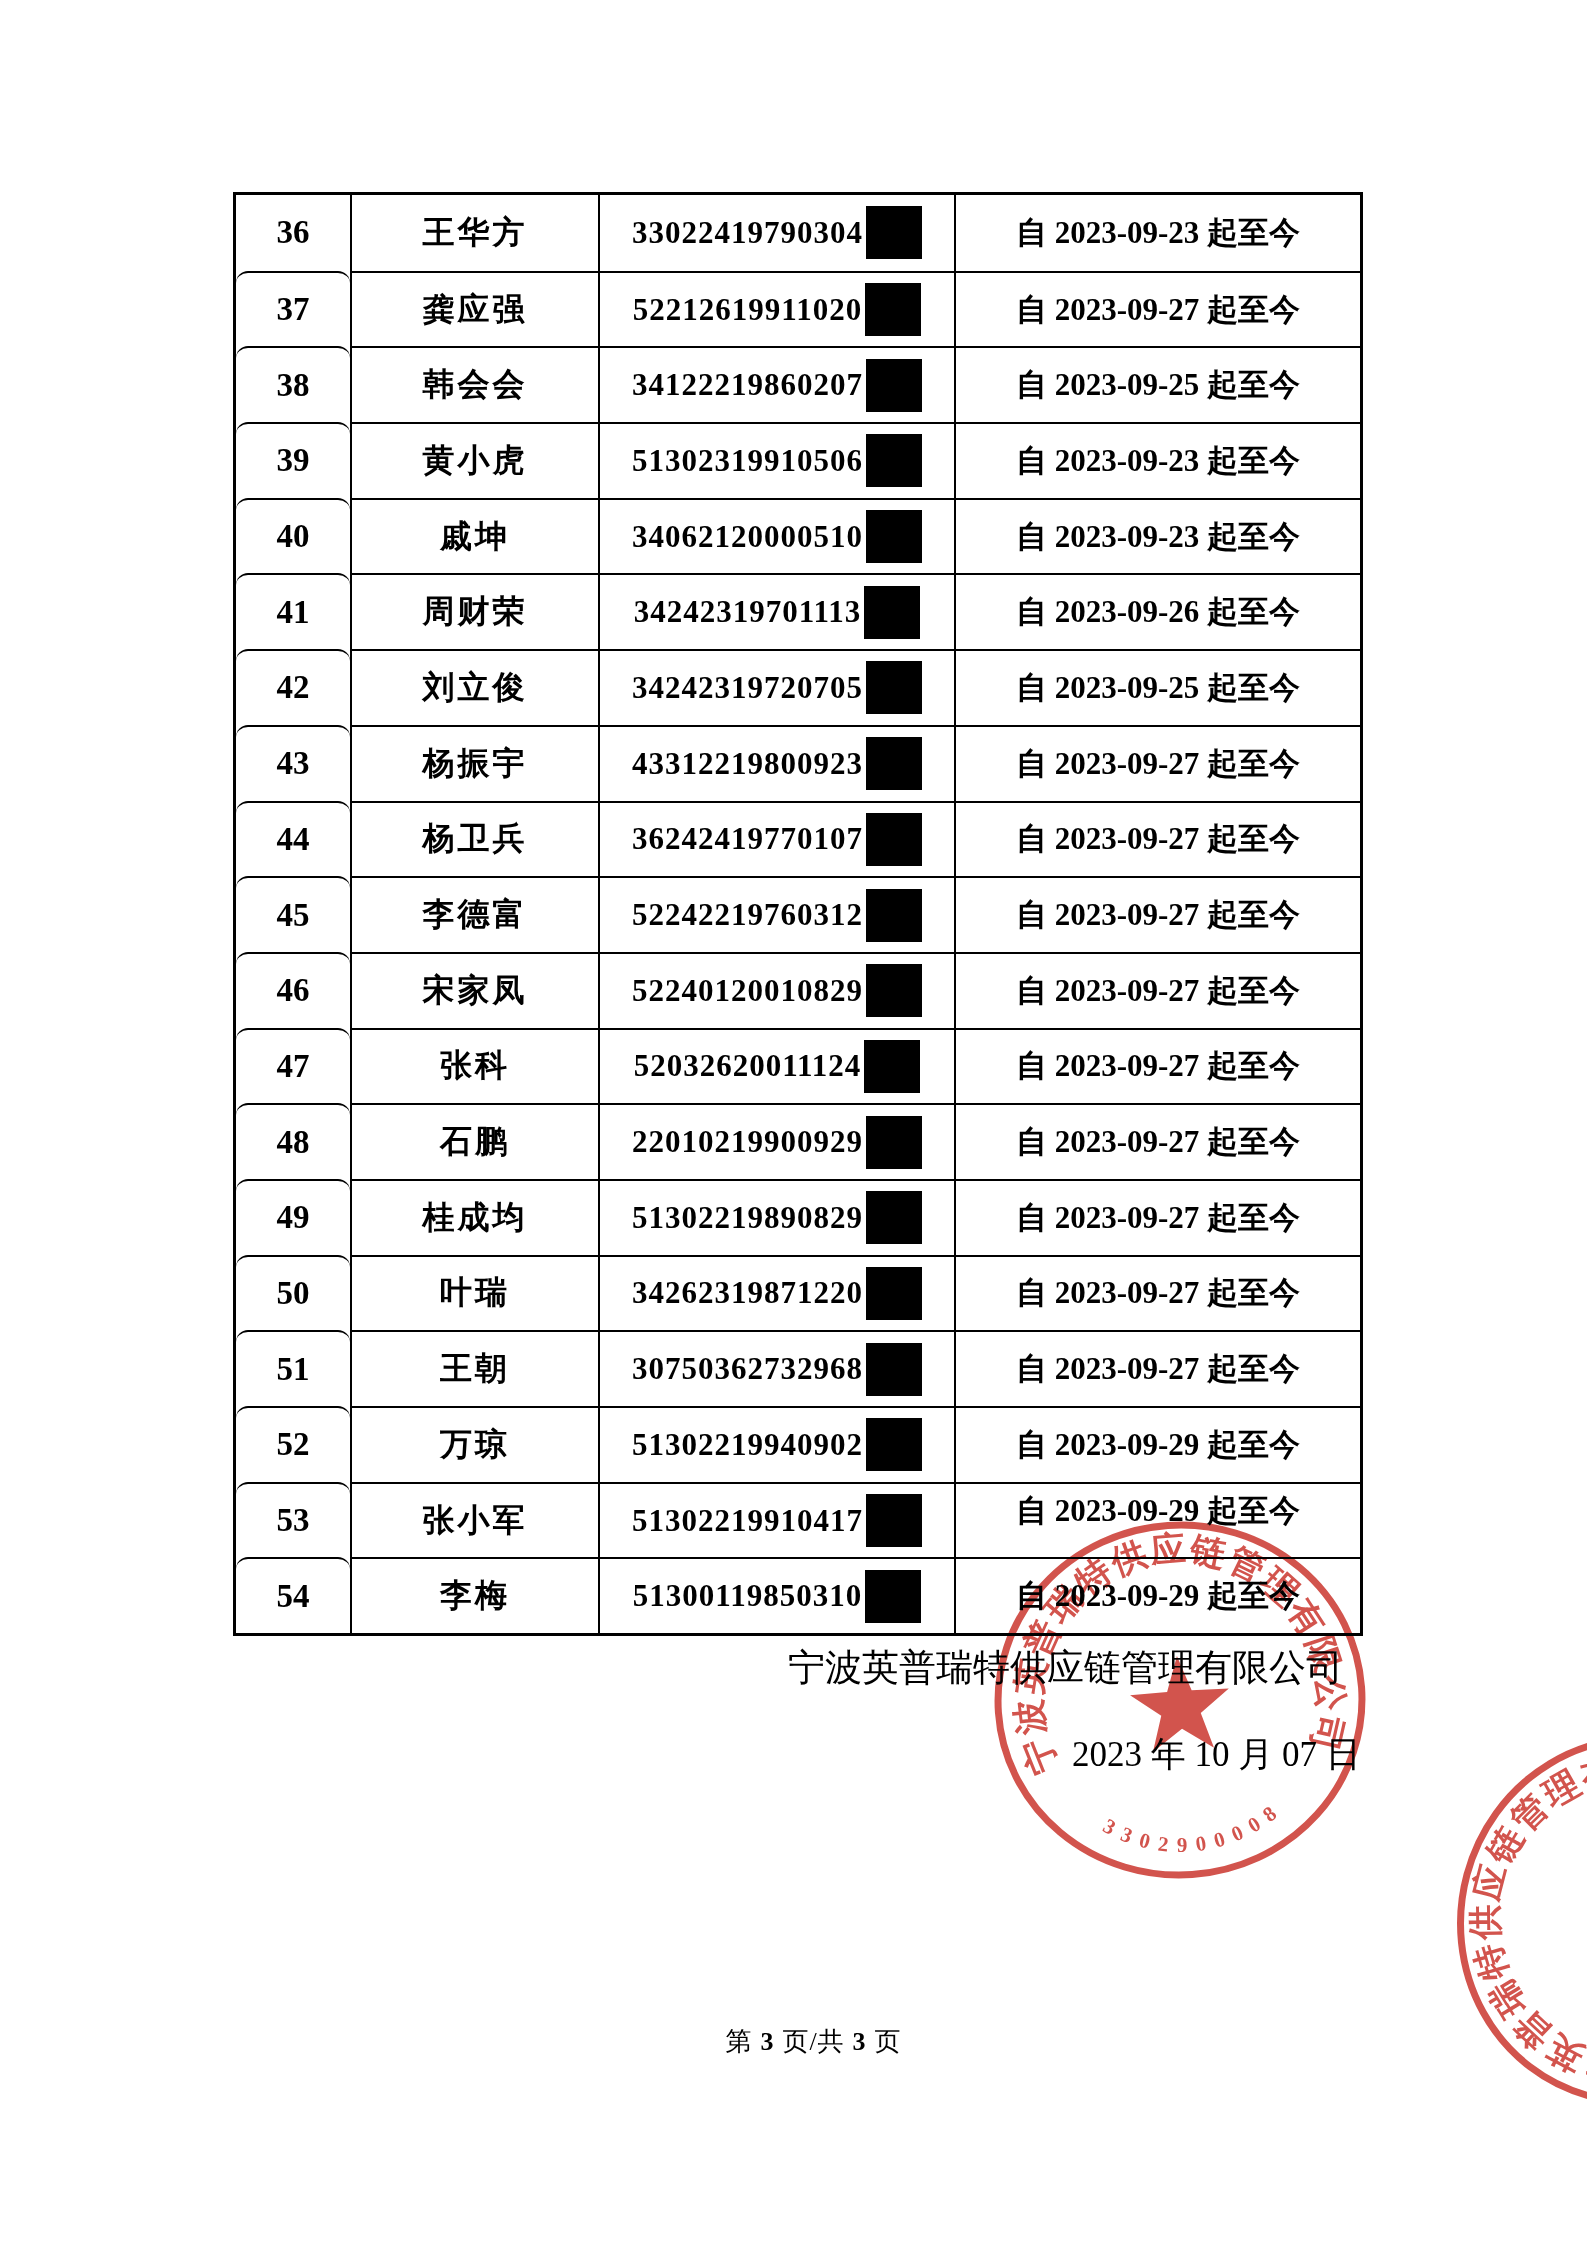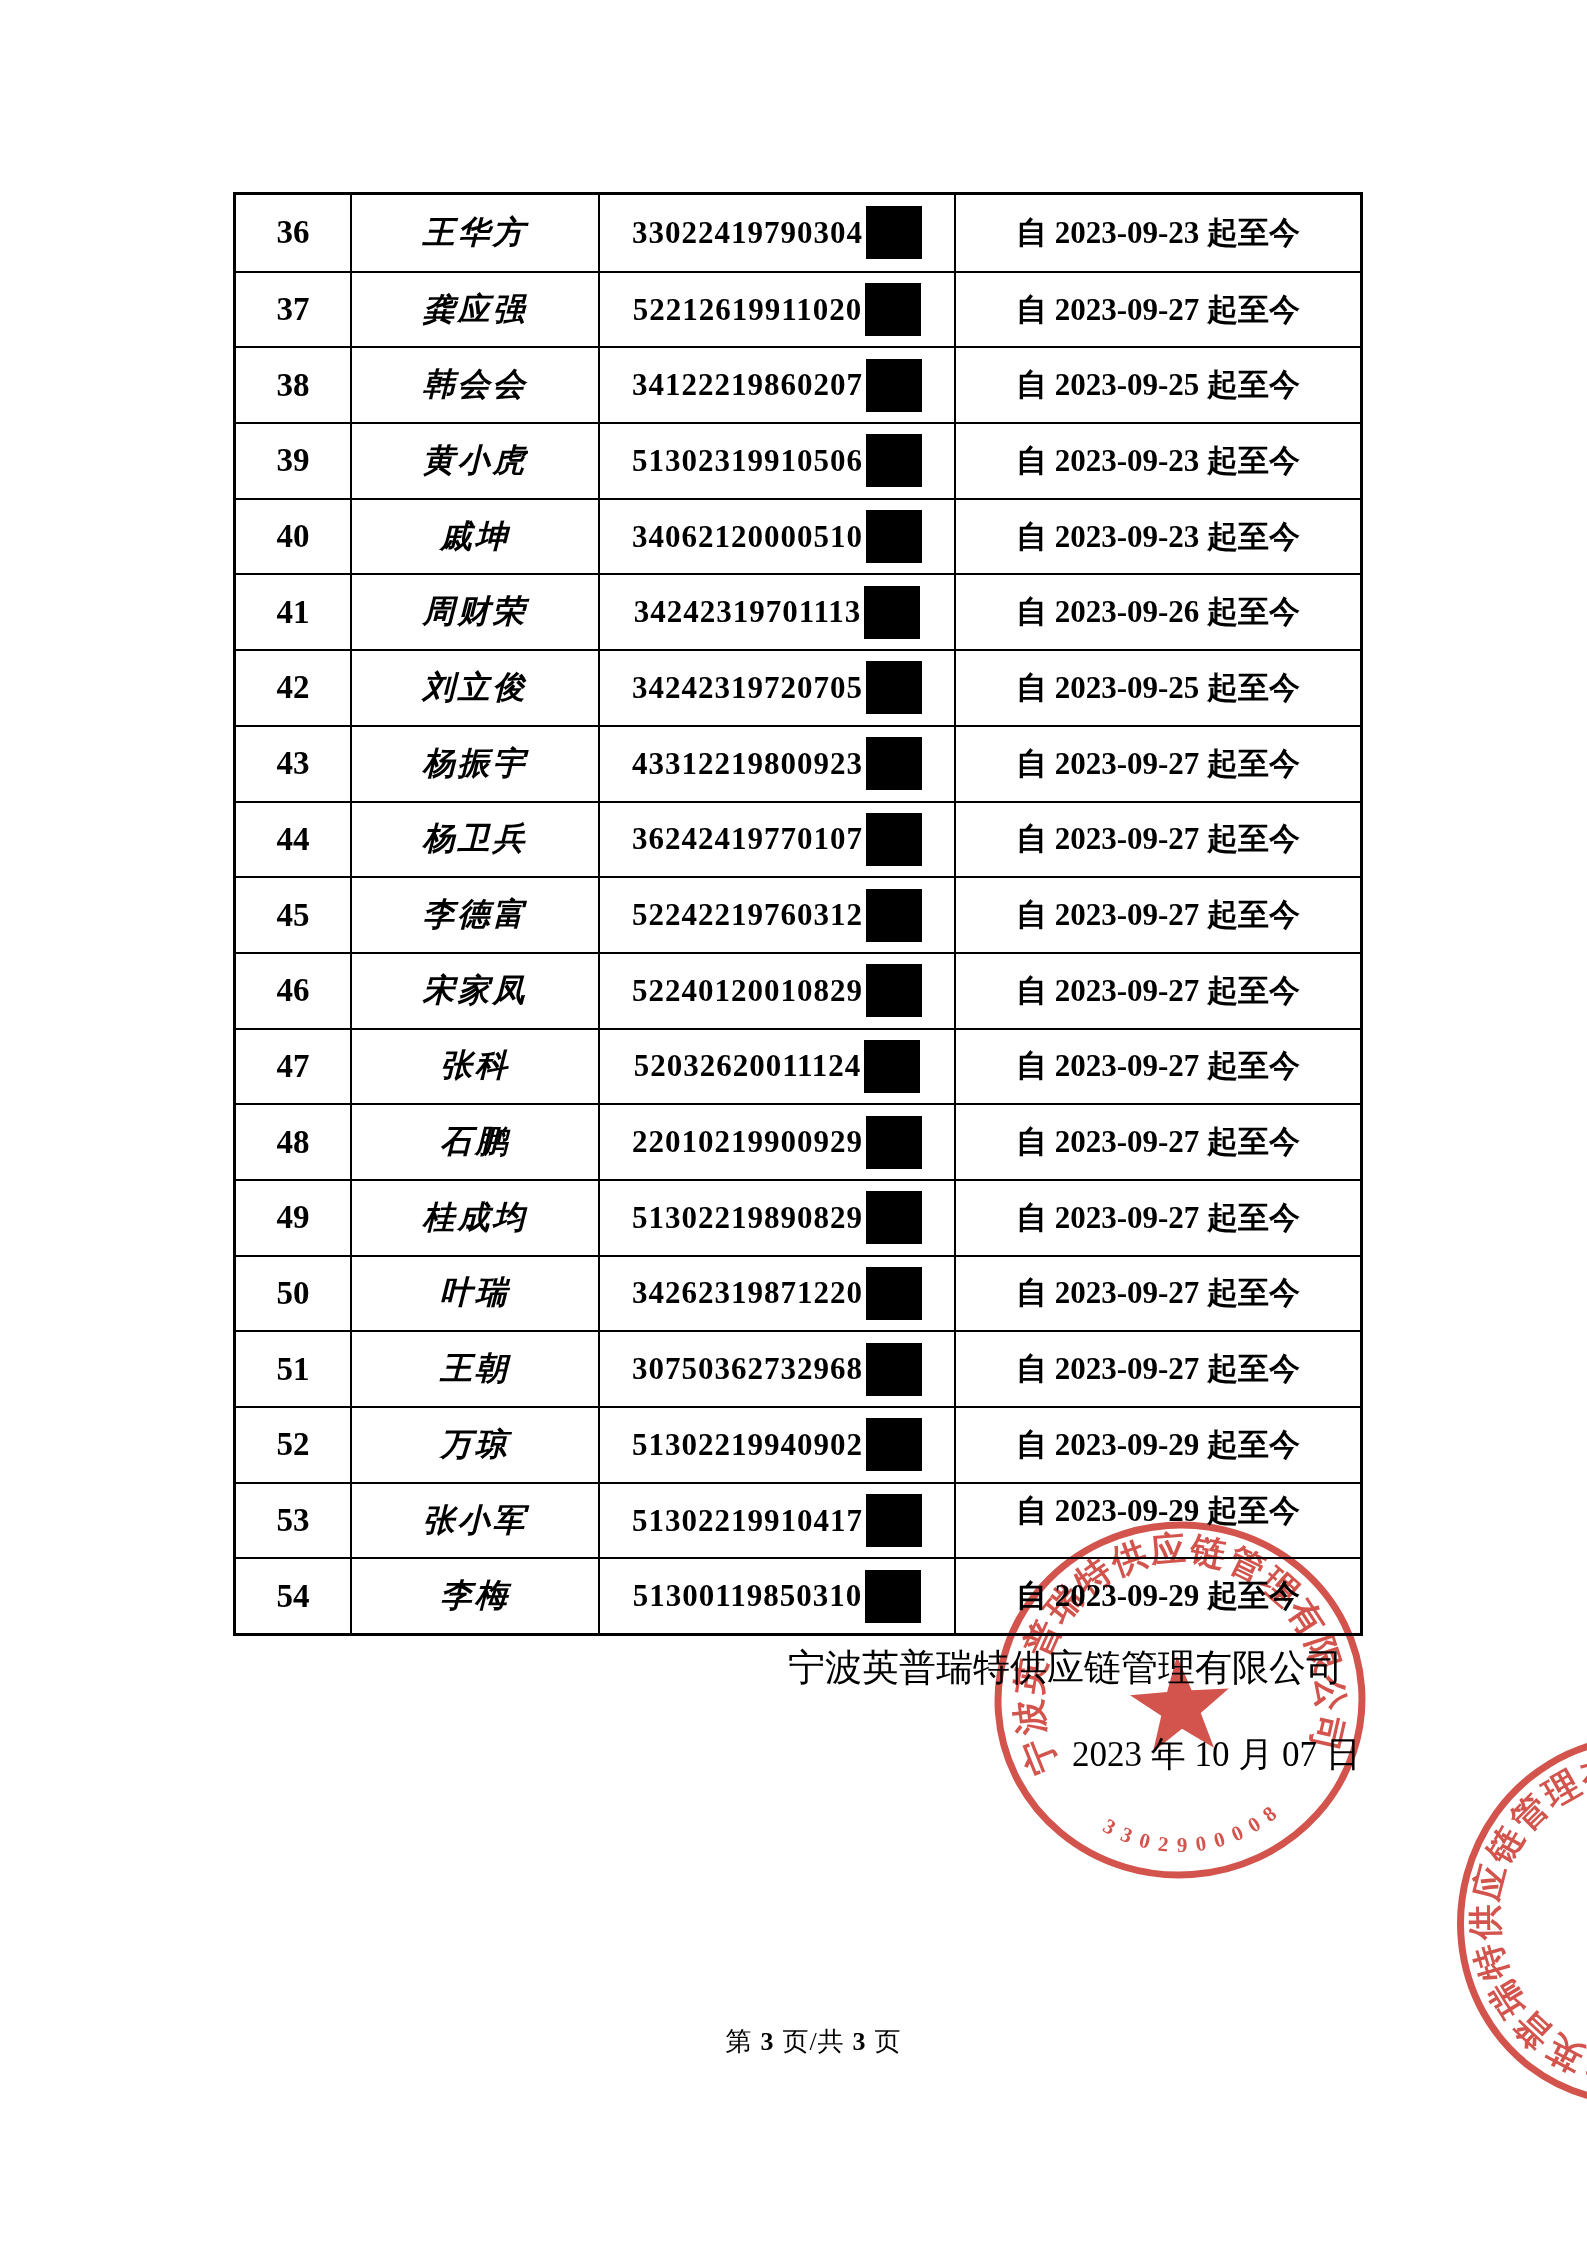--- a/index.html
+++ b/index.html
@@ -18,24 +18,24 @@
     border:3px solid #000;
     background:#fff;
   }
   .cell{
     border-left:2px solid #000;
     border-top:2px solid #000;
     display:flex;align-items:center;justify-content:center;
     font-weight:700;
     overflow:hidden;
   }
-  .doc-table .cell:nth-child(4n+1){border-left:none;}
+  .doc-table .cell:nth-child(4n+1){border-left:none;border-radius:12px;}
   .doc-table .cell:nth-child(-n+4){border-top:none;}
   .cell.num{font-size:33px;}
-  .cell.name{font-size:32px;letter-spacing:3px;font-style:italic;}
+  .cell.name{font-size:32px;letter-spacing:3px;}
   .cell.idcell{font-size:31px;letter-spacing:1px;}
   .cell.period{font-size:31px;text-align:right;}
   .cell.period.valign-top{align-items:flex-start;padding-top:6px;}
   .redact{
     display:inline-block;width:56px;height:53px;
     background:#000;margin-left:3px;vertical-align:middle;
   }
   
   .company-line{
     position:absolute;left:788px;top:1643px;

